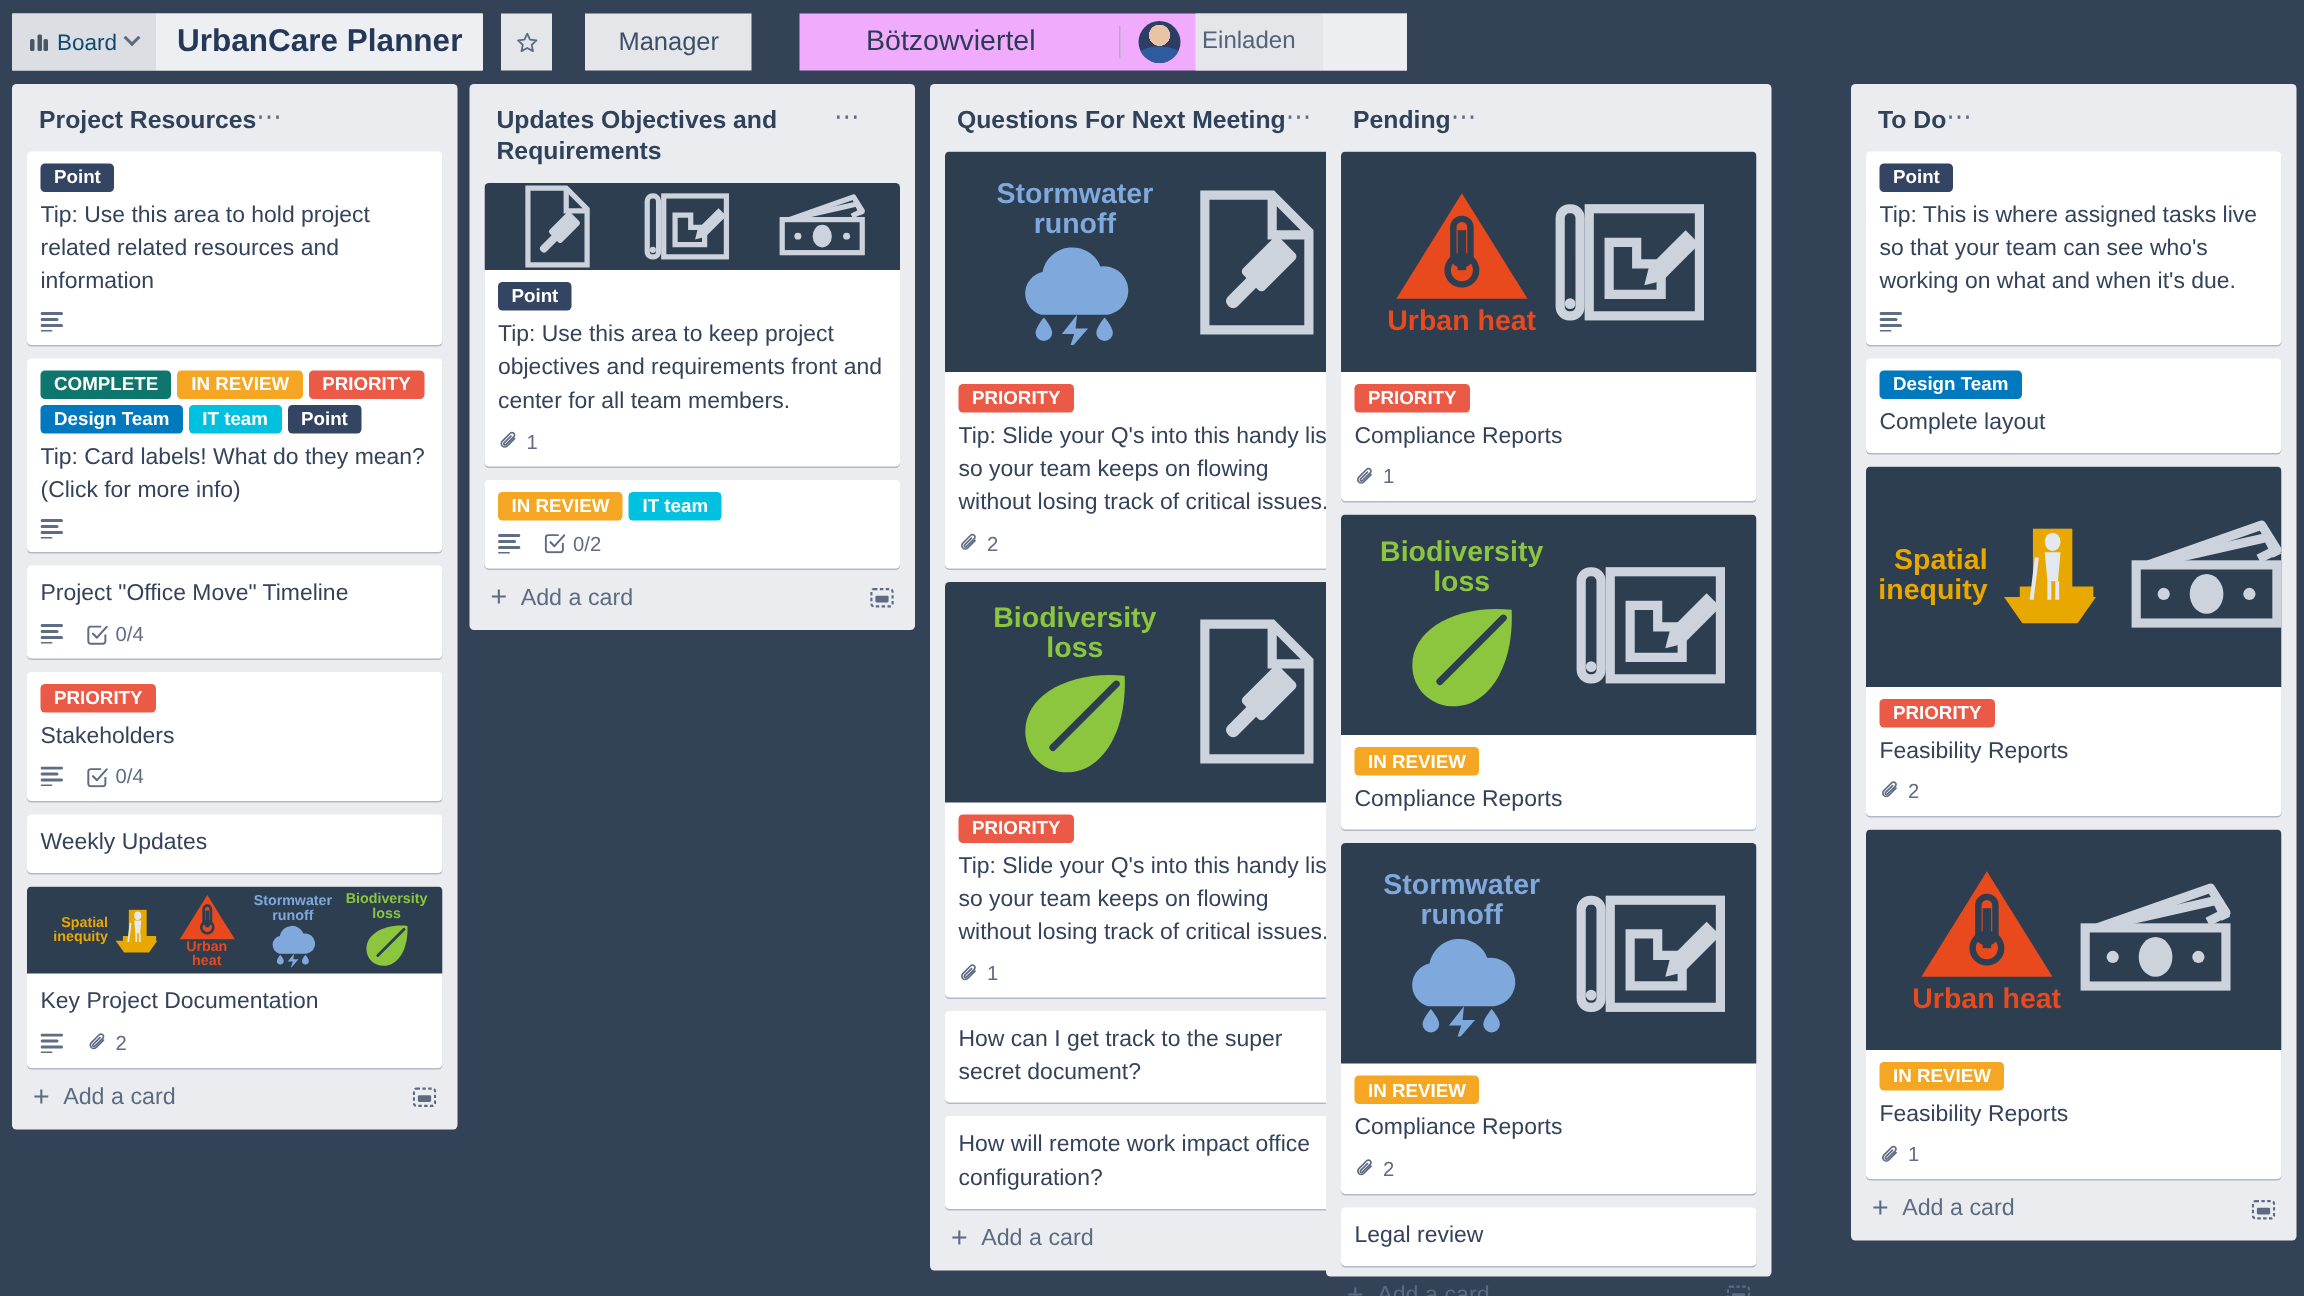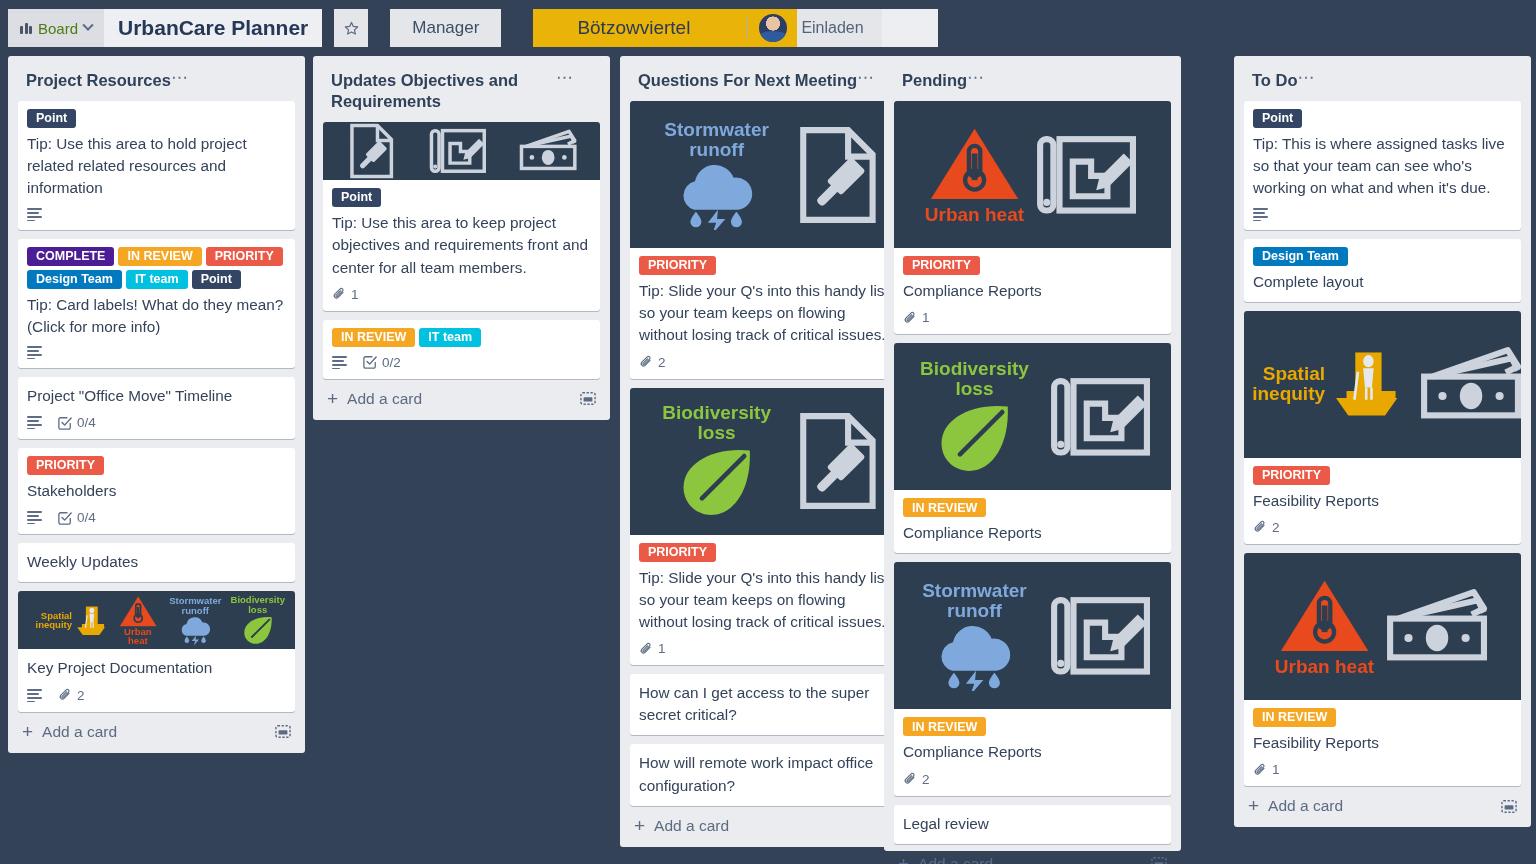--- a/index.html
+++ b/index.html
@@ -19,21 +19,21 @@
   }
   .tb-group {
     height: 38px;
     background: #e4e6ea;
     display: flex; align-items: center;
     border-radius: 1px;
   }
   #tb-left { margin-left: 8px; }
   .tb-board-btn {
     height: 38px; display: flex; align-items: center; gap: 6px;
-    padding: 0 12px; background: #dcdee3; color: #4d7c0f;
+    padding: 0 12px; background: #dcdee3; color: #0c4a6e;
     font-size: 15px;
   }
   .board-glyph { display: flex; align-items: flex-end; gap: 1.5px; height: 11px; }
   .board-glyph i { display: block; width: 3px; background: #4a5568; border-radius: 1px; }
   .board-glyph i:nth-child(1) { height: 8px; }
   .board-glyph i:nth-child(2) { height: 11px; }
   .board-glyph i:nth-child(3) { height: 8px; }
   .chev { width: 8px; height: 8px; border-right: 2px solid #5d6b82; border-bottom: 2px solid #5d6b82;
           transform: rotate(45deg) translate(-2px,-2px); }
   #board-title {
@@ -42,21 +42,21 @@
   }
   #star-btn {
     width: 34px; height: 38px; margin-left: 12px; background: #e4e6ea;
     display: flex; align-items: center; justify-content: center;
   }
   #manager-btn {
     margin-left: 22px; padding: 0 22px; height: 38px; background: #e4e6ea;
     display: flex; align-items: center; font-size: 17px; color: #3d4f68;
   }
   #team-group {
-    margin-left: 32px; height: 38px; background: #eab308; display: flex; align-items: center;
+    margin-left: 32px; height: 38px; background: #f0abfc; display: flex; align-items: center;
   }
   #team-name { padding: 0 56px 0 44px; font-size: 19px; color: #2b3b53; }
   .vdiv { width: 1px; height: 22px; background: #aab3c0; }
   #avatar {
     width: 28px; height: 28px; border-radius: 50%; margin: 0 10px 0 12px;
     background: radial-gradient(circle at 50% 34%, #e8c3a4 0 30%, #2c3e66 31% 100%);
     position: relative; overflow: hidden; flex: none;
   }
   #avatar:after {
     content:""; position:absolute; left:0; right:0; bottom:0; height:11px;
@@ -178,21 +178,21 @@
                   <rect x="0" y="8" width="15" height="2" rx="1" fill="#5e6c84"></rect>
                   <rect x="0" y="12" width="8" height="1.6" rx=".8" fill="#5e6c84"></rect>
                 </svg>
               </span>
             </div>
           </div>
         </div>
         <div class="card">
           <div class="card-body">
             <div class="labels">
-              <span class="label" style="background:#4c1d95">COMPLETE</span>
+              <span class="label" style="background:#0f766e">COMPLETE</span>
               <span class="label" style="background:#f5a623">IN REVIEW</span>
               <span class="label" style="background:#eb5a46">PRIORITY</span>
               <span class="label" style="background:#0079bf">Design Team</span>
               <span class="label" style="background:#00c2e0">IT team</span>
               <span class="label" style="background:#344563">Point</span>
             </div>
             <div class="card-text">Tip: Card labels! What do they mean? (Click for more info)</div>
             <div class="badges">
               <span class="badge">
                 <svg width="15" height="13" viewBox="0 0 15 13">
@@ -490,21 +490,21 @@
                 <svg width="14" height="14" viewBox="0 0 16 16">
                   <path d="M12.6 6.2L7 11.8a2.6 2.6 0 0 1-3.7-3.7l6-6a1.9 1.9 0 0 1 2.7 2.7l-6 6a.9.9 0 0 1-1.3-1.3l5.2-5.2" fill="none" stroke="#5e6c84" stroke-width="1.3" stroke-linecap="round"></path>
                 </svg>
                 <span>1</span>
               </span>
             </div>
           </div>
         </div>
         <div class="card">
           <div class="card-body">
-            <div class="card-text">How can I get access to the super secret critical?</div>
+            <div class="card-text">How can I get track to the super secret document?</div>
           </div>
         </div>
         <div class="card">
           <div class="card-body">
             <div class="card-text">How will remote work impact office configuration?</div>
           </div>
         </div>
       </div>
       <div class="add-row">
         <span class="add-left">

